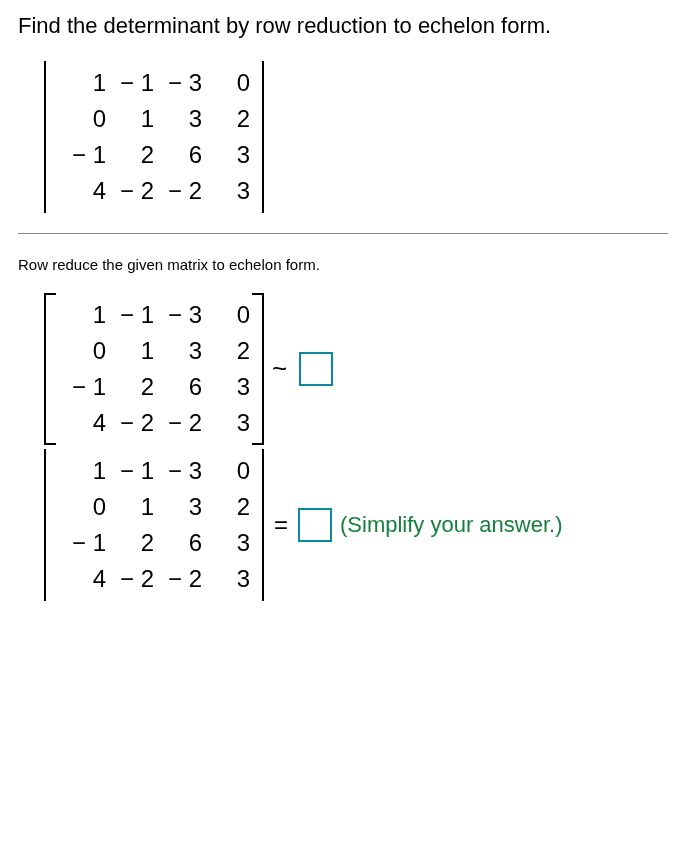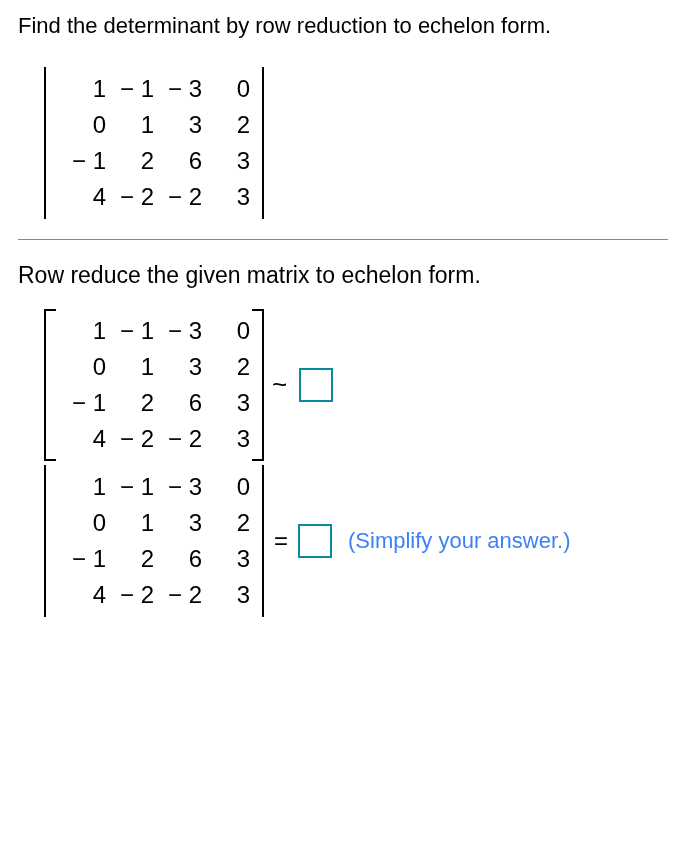--- a/index.html
+++ b/index.html
@@ -9,25 +9,25 @@
     font-family: Arial, Helvetica, sans-serif;
     color: #000;
   }
   .page {
     width: 686px;
     padding: 12px 18px 30px 18px;
     box-sizing: border-box;
   }
   .prompt {
     font-size: 22px;
-    margin-bottom: 24px;
+    margin-bottom: 18px;
     line-height: 1.3;
   }
   .section-text {
-    font-size: 23px;
+    font-size: 15px;
     margin: 22px 0 18px 0;
   }
   hr.sep {
     border: none;
     border-top: 1px solid #888;
     margin: 18px 0 14px 0;
   }
 
   
   .math-line {
@@ -90,23 +90,23 @@
   .answer-box {
     display: inline-block;
     width: 34px;
     height: 34px;
     border: 2px solid #0b8a9f;
     box-sizing: border-box;
     vertical-align: middle;
   }
 
   .instr {
-    color: #3b82f6;
+    color: #15803d;
     font-size: 22px;
-    margin-left: 16px;
+    margin-left: 8px;
   }
 </style>
 </head>
 <body>
 
 <div class="page">
 
   <div class="prompt">Find the determinant by row reduction to echelon form.</div>
 
   <div class="math-line">

